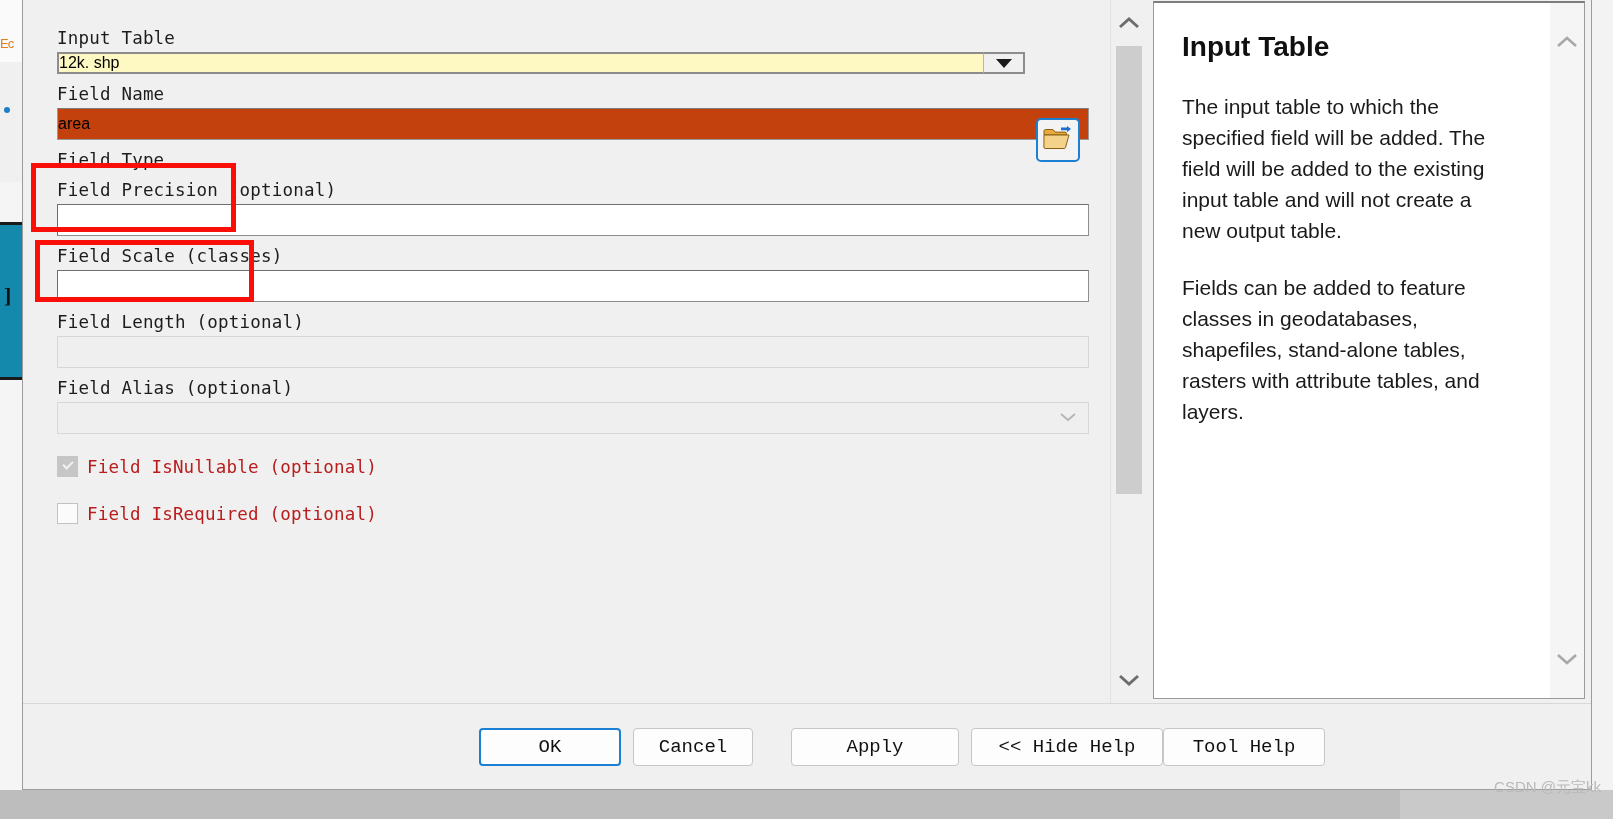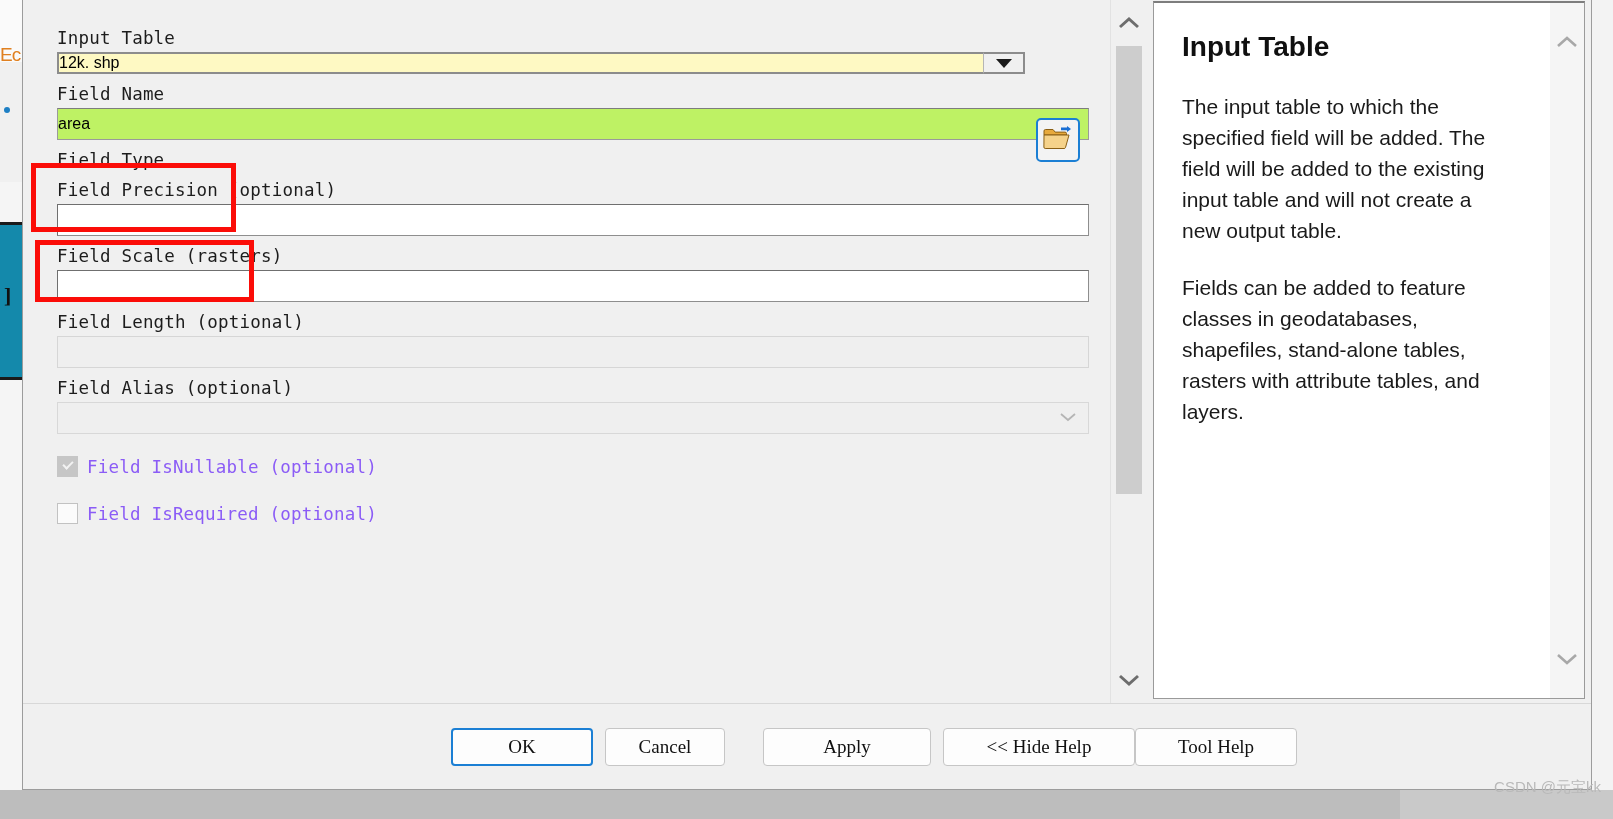--- a/index.html
+++ b/index.html
@@ -27,22 +27,22 @@
     width: 26px;
     background: #fafafa;
     border-right: 2px solid #9a9a9a;
   }
   .bg-toc-top { top: 0; height: 62px; }
   .bg-toc-mid { top: 62px; height: 120px; background:#f0f0f0;}
   .bg-toc-bot { top: 182px; height: 637px; background:#f5f5f5;}
   .bg-ec-text {
     position: absolute;
     left: 0px;
-    top: 44px;
-    font-size: 19px;
+    top: 36px;
+    font-size: 13px;
     color: #e08020;
     font-family: "Liberation Sans", sans-serif;
     letter-spacing: -1px;
   }
   .bg-blue-dot {
     position: absolute;
     left: 4px;
     top: 107px;
     width: 6px;
     height: 6px;
@@ -172,21 +172,21 @@
   }
 
   .label {
     font-family: "DejaVu Sans Mono", "Liberation Mono", monospace;
     font-size: 17.5px;
     color: #1c1c1c;
     letter-spacing: 0.2px;
     margin-bottom: 4px;
     white-space: nowrap;
   }
-  .label.dim { color: #8b5cf6; }
+  .label.dim { color: #b91c1c; }
 
   .field-row { margin-bottom: 10px; }
 
   .textbox {
     height: 32px;
     background: #ffffff;
     border: 1px solid #8e8e8e;
     border-top-color: #6f6f6f;
     border-left-color: #6f6f6f;
     box-sizing: border-box;
@@ -236,21 +236,21 @@
     width: 0; height: 0;
     border-left: 8px solid transparent;
     border-right: 8px solid transparent;
     border-top: 9px solid #1a1a1a;
   }
 
   
   .combo-soft {
     width: 1032px;
     height: 32px;
-    background: #bef264;
+    background: #c2410c;
     border: 1px solid #9a9a9a;
     border-top-color: #7d7d7d;
     box-sizing: border-box;
     display: flex;
     align-items: center;
     position: relative;
   }
   .combo-soft.disabled { background:#efefef; border-color:#d8d8d8; }
   .combo-soft .chev {
     position: absolute;
@@ -421,24 +421,25 @@
     height: 38px;
     background: #fdfdfd;
     border: 1px solid #c6c6c6;
     border-radius: 4px;
     box-sizing: border-box;
     display: flex;
     align-items: center;
     justify-content: center;
     font-size: 19px;
     color: #111;
-    font-family: Liberation Serif, serif;
+    font-family: Liberation Mono, monospace;
     position: absolute;
     top: 24px;
     cursor: default;
+    margin-left: 28px;
   }
   .btn.primary {
     border: 2px solid #1b7fd4;
   }
   #btn-ok      { left: 428px; width: 142px; }
   #btn-cancel  { left: 582px; width: 120px; }
   #btn-apply   { left: 740px; width: 168px; }
   #btn-hidehelp{ left: 920px; width: 192px; }
   #btn-toolhelp{ left: 1112px; width: 162px; }
 
@@ -522,21 +523,21 @@
         </div>
 
         <div class="field-row" style="margin-top:8px;">
           <div class="label">Field Precision (optional)</div>
           <div class="textbox plain-input">
             <span class="val"></span>
           </div>
         </div>
 
         <div class="field-row" style="margin-top:8px;">
-          <div class="label">Field Scale (rasters)</div>
+          <div class="label">Field Scale (classes)</div>
           <div class="textbox plain-input">
             <span class="val"></span>
           </div>
         </div>
 
         <div class="field-row" style="">
           <div class="label">Field Length (optional)</div>
           <div class="textbox plain-input disabled">
             <span class="val"></span>
           </div>

